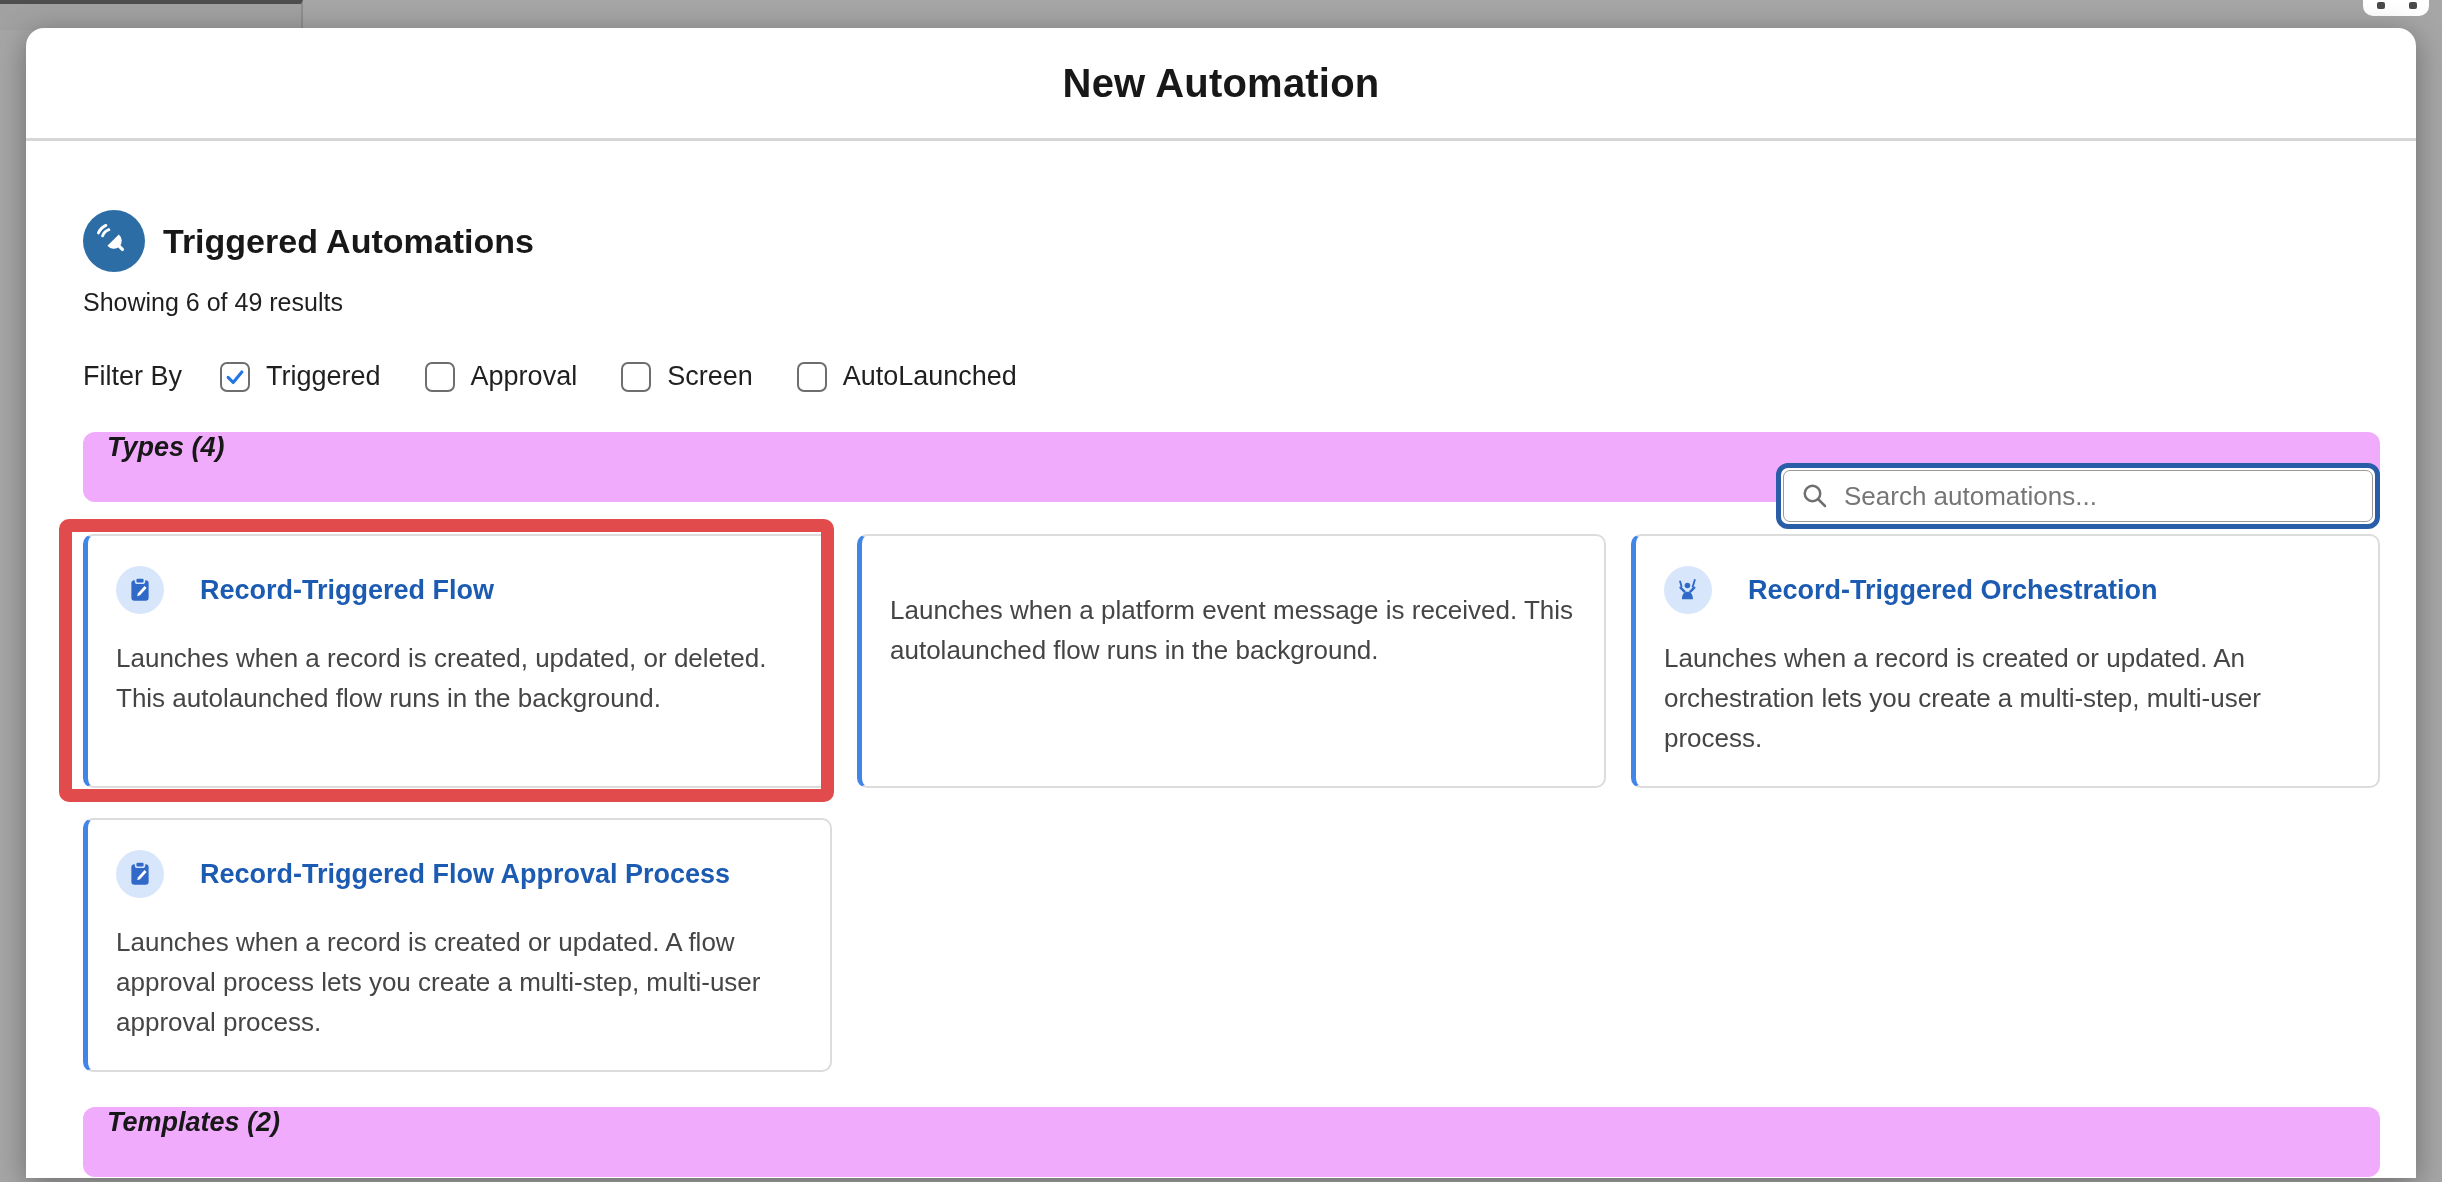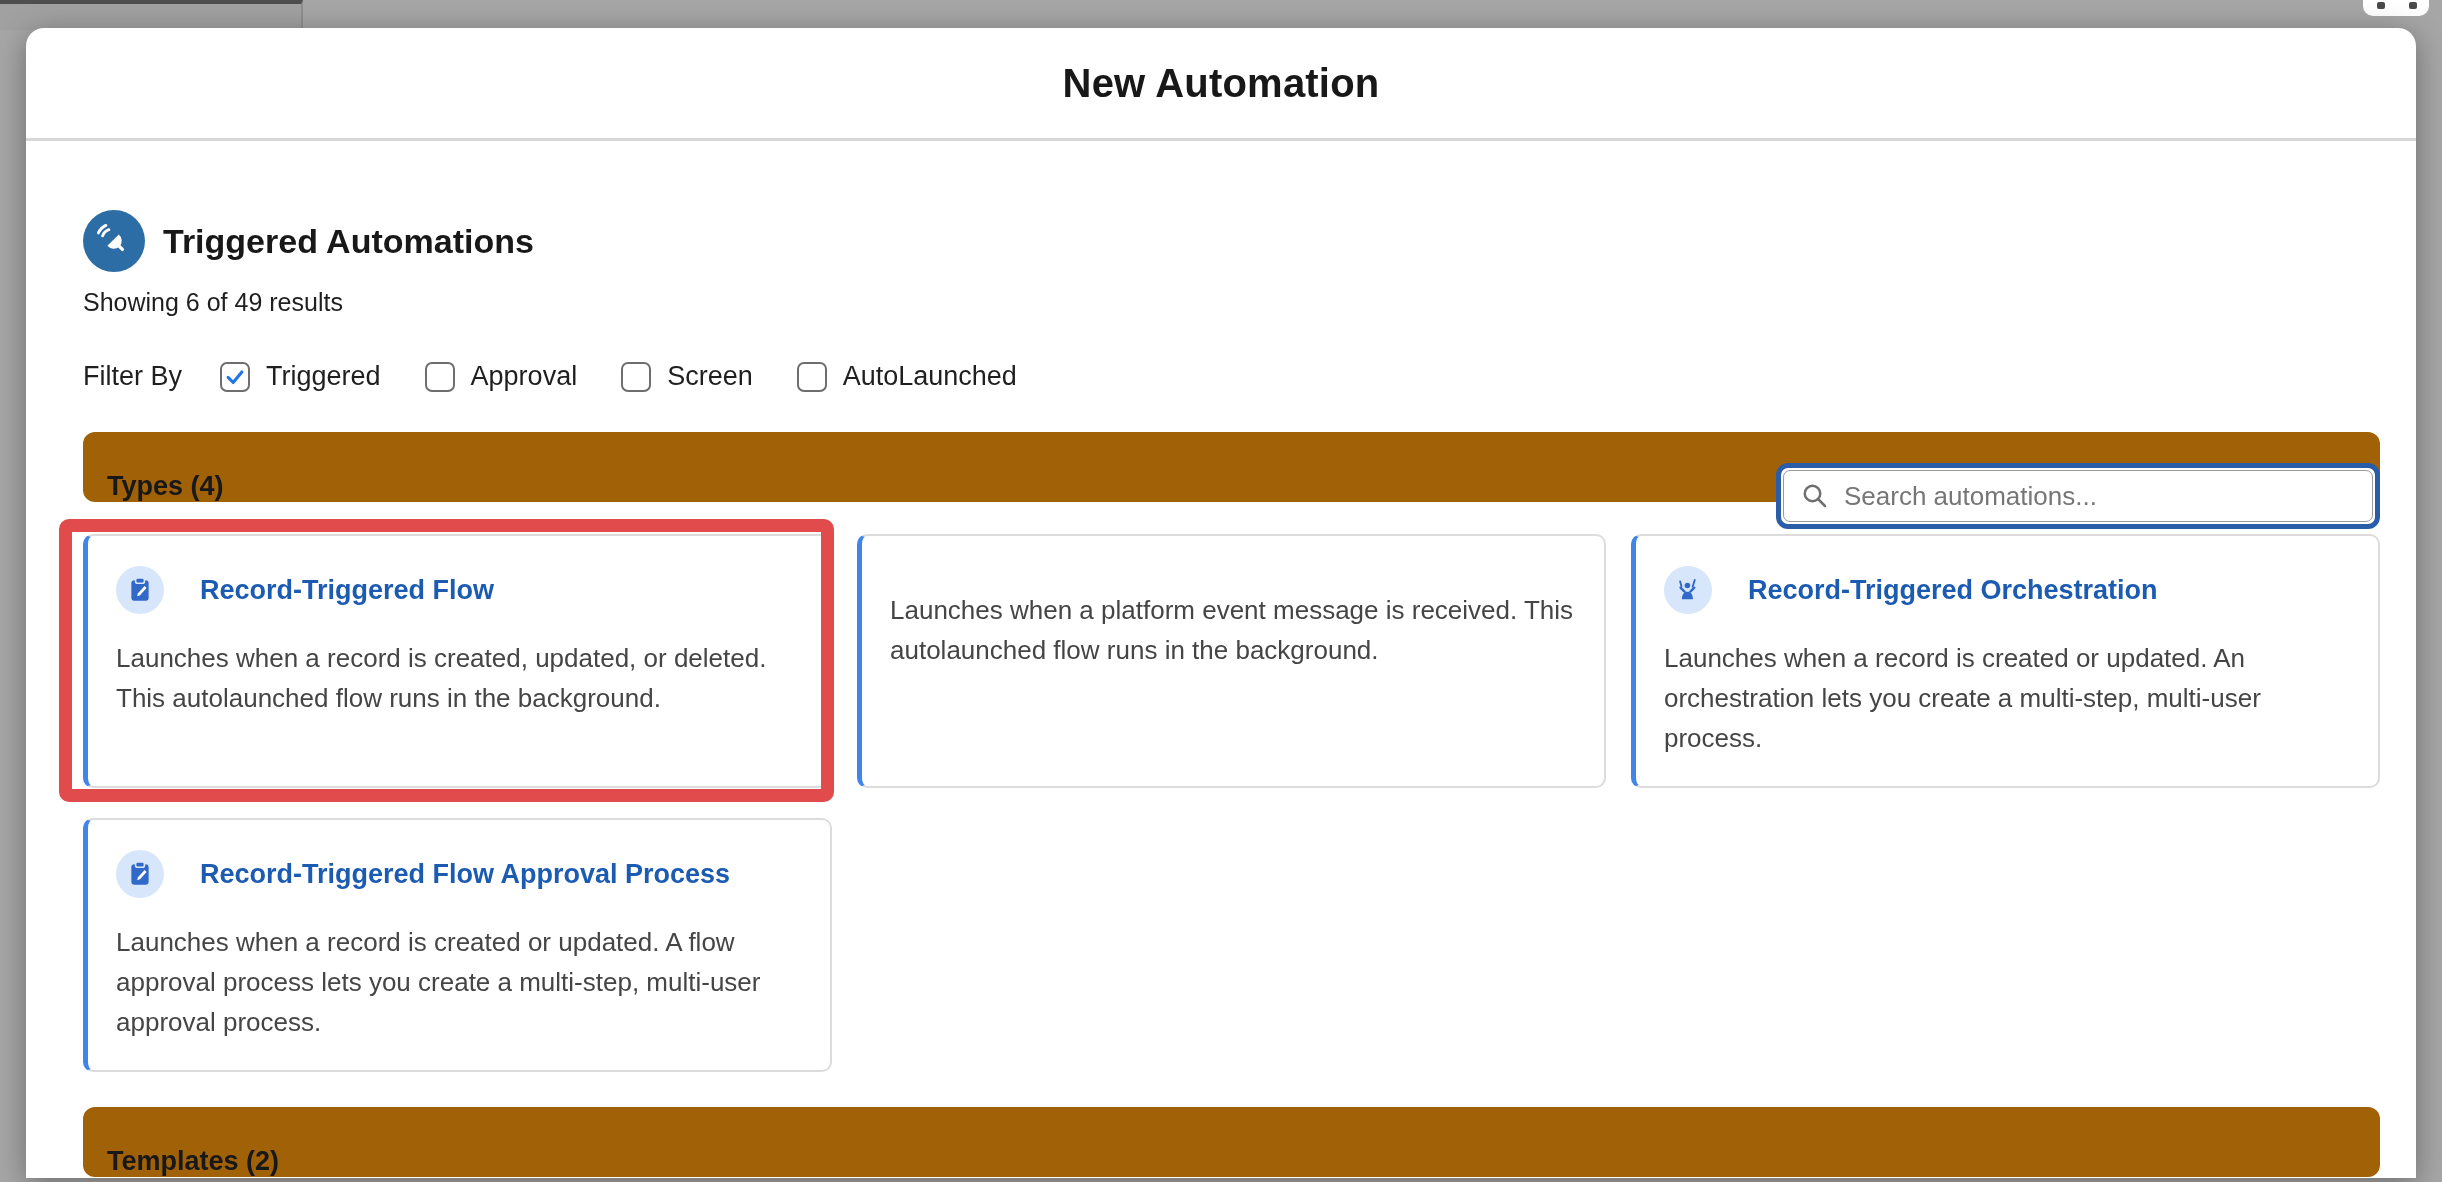--- a/index.html
+++ b/index.html
@@ -43,22 +43,22 @@
   .filter-row { display:flex; align-items:center; margin-top:44px; gap:44px; }
   .filter-label { font-size:27px; color:#1f1f1f; margin-right:-6px; }
   .filter-item { display:flex; align-items:center; gap:16px; cursor:pointer; }
   .checkbox { width:30px; height:30px; border:2px solid #6e6e6e; border-radius:7px;
     background:#fff; display:flex; align-items:center; justify-content:center; }
   .checkbox svg { display:none; }
   .checkbox.checked svg { display:block; }
   .filter-item .opt-label { font-size:27px; color:#1f1f1f; }
 
   
-  .bar { margin-top:40px; height:70px; background:#a16207; border-radius:12px;
-    display:flex; align-items:flex-end; padding-left:24px; }
+  .bar { margin-top:40px; height:70px; background:#f0abfc; border-radius:12px;
+    display:flex; align-items:flex-start; padding-left:24px;font-style:italic; }
   .bar-title { font-size:27px; font-weight:700; color:#181818; }
 
   
   .types-grid { display:grid; grid-template-columns:repeat(3, 1fr); column-gap:25px; row-gap:30px; margin-top:32px; }
   .card { position:relative; background:#fff; border:2px solid #dcdcdc; border-left:5px solid #4285e8;
     border-radius:10px; padding:30px 30px 28px 28px; min-height:238px; cursor:pointer; }
   .card-head { display:flex; align-items:center; gap:36px;text-align:right; }
   .icon-chip { width:48px; height:48px; border-radius:50%; background:#d8e6fb;
     display:flex; align-items:center; justify-content:center; flex:0 0 auto; }
   .card-title { font-size:27px; font-weight:700; color:#1c5bb2; }

